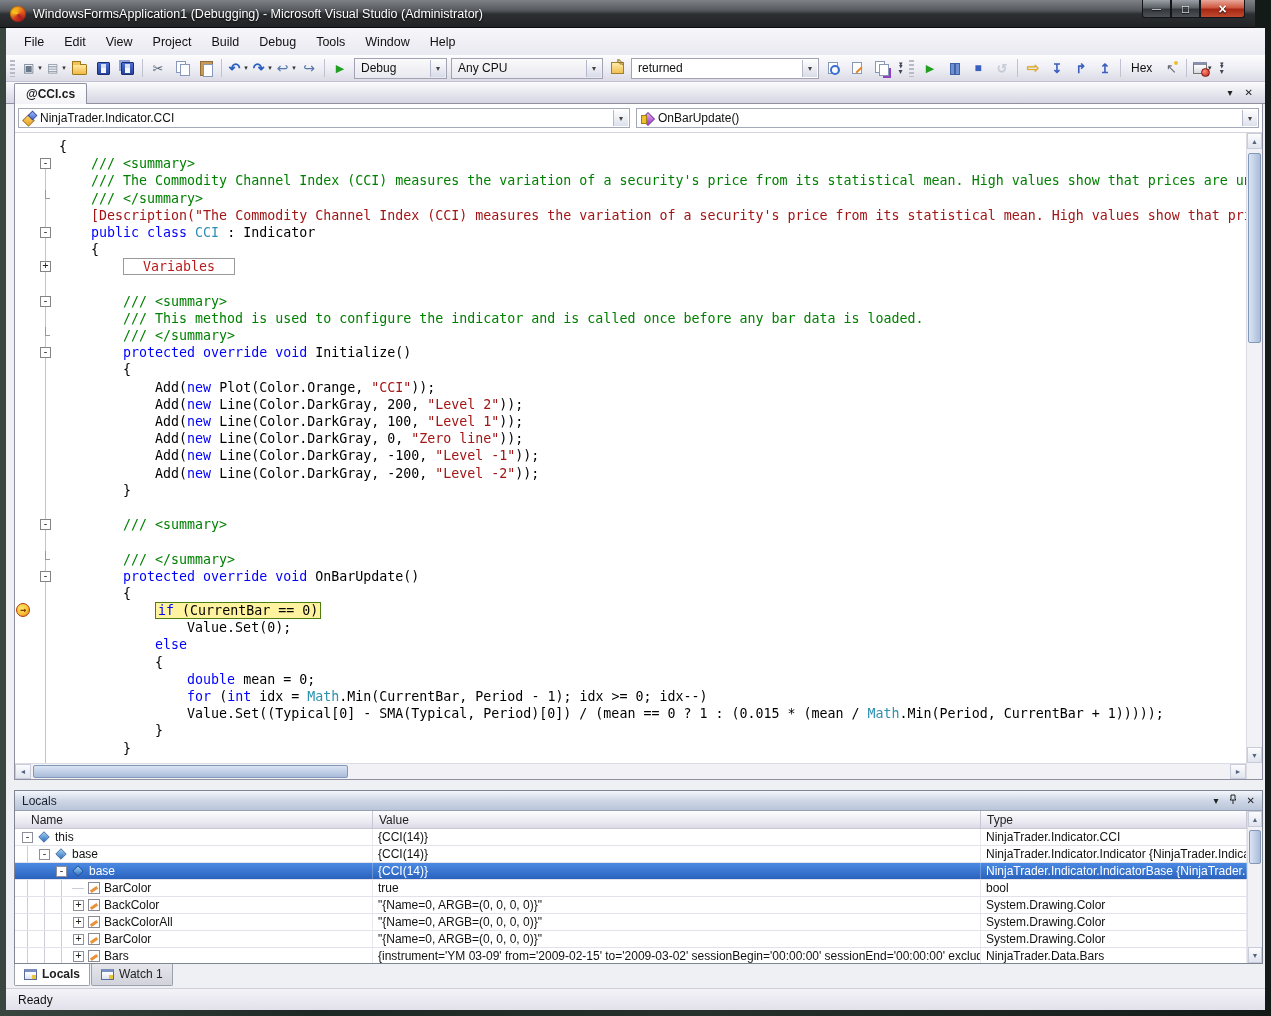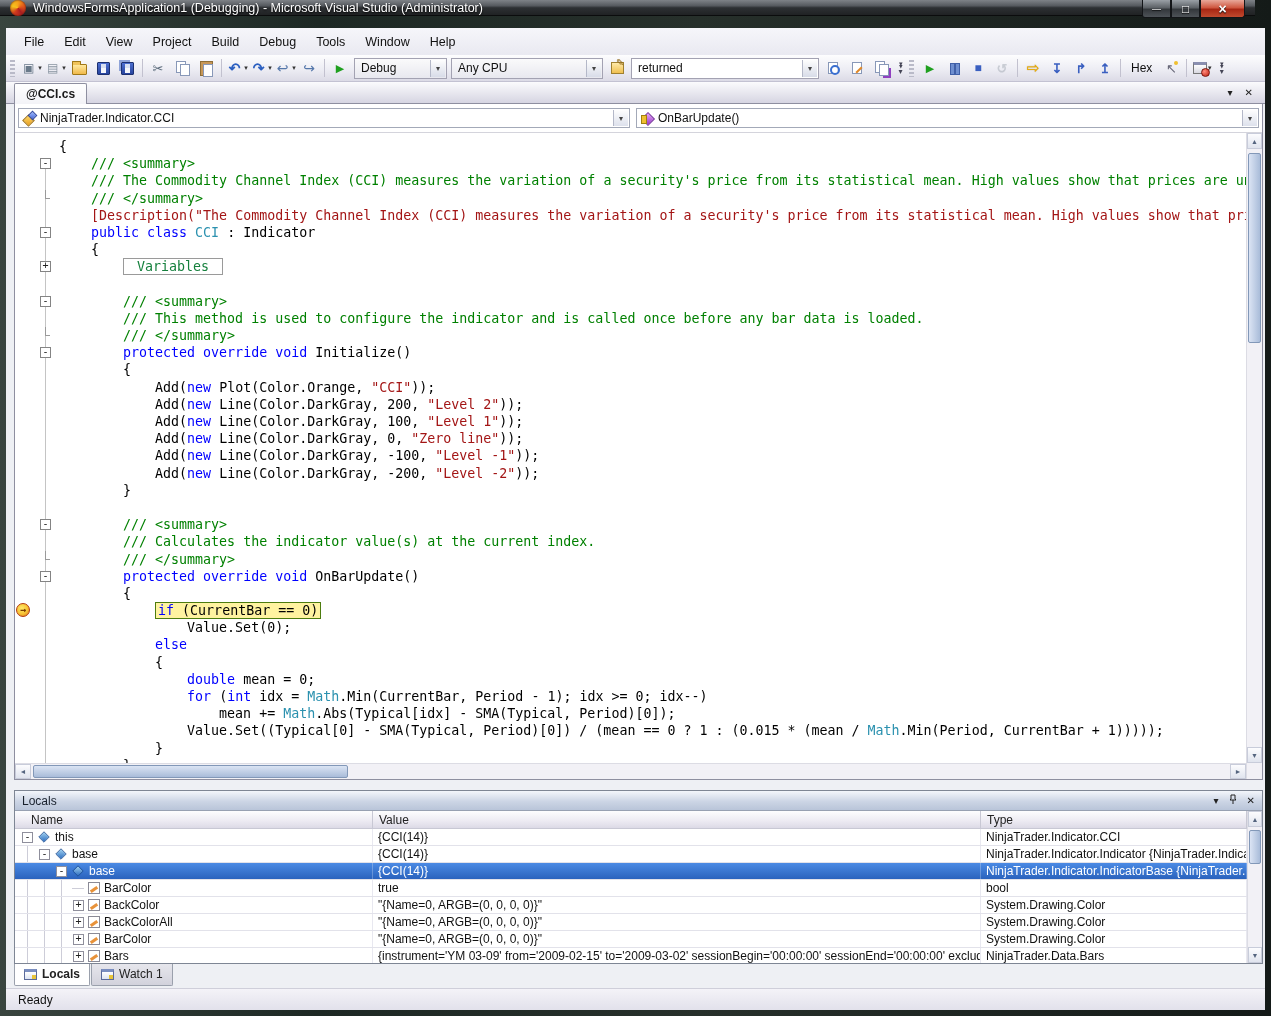--- a/index.html
+++ b/index.html
@@ -1,21 +1,21 @@
 <!DOCTYPE html>
 <html><head>
 <meta charset="utf-8">
 <style>
 *{margin:0;padding:0;box-sizing:border-box}
 html,body{width:1271px;height:1016px;overflow:hidden}
 body{position:relative;font-family:"Liberation Sans",sans-serif;
 background:linear-gradient(90deg,#39453f 0%,#1d2824 25%,#27302b 55%,#141a18 100%)}
 
 
-.titlebar{position:absolute;left:0;top:0;right:16px;height:16px;display:flex;align-items:center;padding:0 10px;
+.titlebar{position:absolute;left:0;top:0;right:16px;height:28px;display:flex;align-items:center;padding:0 10px;
 background:linear-gradient(180deg,#7e8287 0%,#565a5f 38%,#2d3033 52%,#202224 100%);border-bottom:1px solid #0b0c0d}
 .vs-logo{width:16px;height:16px;border-radius:50%;flex:0 0 16px;
 background:conic-gradient(#f6a21c,#e2571b,#a91e22,#d23c1e,#f6c31c,#f6a21c);box-shadow:inset 0 0 2px #5a1406}
 .title-text{color:#fff;font-size:12.5px;margin-left:7px;text-shadow:0 1px 2px #000;white-space:nowrap}
 .win-controls{margin-left:auto;display:flex;align-self:flex-start}
 .win-btn{width:29px;height:18px;display:flex;align-items:center;justify-content:center;color:#fff;font-size:11px;
 border:1px solid #131518;border-top:none;background:linear-gradient(180deg,#9aa0a6,#5d6267 45%,#34383c 55%,#4d5257);text-shadow:0 1px 1px #000}
 .win-btn.win-min{border-radius:0 0 0 3px}
 .win-btn.win-close{border-radius:0 0 3px 0;width:45px;background:linear-gradient(180deg,#e8a89a,#cf5740 45%,#a82714 55%,#c04a2e)}
 .win-min::before{content:"—";font-size:9px}
@@ -123,21 +123,21 @@
 .ind-margin{flex:0 0 18px;position:relative}
 .fold-margin{flex:0 0 26px;position:relative}
 .foldbox{position:absolute;left:7px;top:3px;width:11px;height:11px;border:1px solid #848484;background:#fff;color:#222;
 font-size:10px;line-height:8px;text-align:center;font-family:"DejaVu Sans Mono",monospace;z-index:2}
 .foldend{position:absolute;left:12px;top:0;width:5px;height:9px;border-left:1px solid #9a9a9a;border-bottom:1px solid #9a9a9a}
 .cur-stmt{position:absolute;left:1px;top:1px;width:14px;height:14px;border-radius:50%;border:1px solid #b33a0e;
 background:radial-gradient(circle at 40% 35%,#ffe96a,#f7c132 55%,#d86a1a);color:#7a3a00;font-size:10px;font-weight:bold;
 display:flex;align-items:center;justify-content:center;z-index:3}
 .ctext{flex:0 0 auto}
 .tk-p{color:#000}.tk-k{color:#0000ff}.tk-c{color:#008000}.tk-s{color:#a31515}.tk-t{color:#2b91af}
-.tk-box{color:#15803d;border:1px solid #9a9a9a;background:#fff;padding:0 13px}
+.tk-box{color:#b91c1c;border:1px solid #9a9a9a;background:#fff;padding:0 19px}
 .hlbox{background:#fff3a0;border:1px solid #4d7c0f;padding:0 2px}
 
 
 .v-scroll{flex:0 0 16px;background:#f2f1f6;border-left:1px solid #dcdce4;position:relative}
 .sb-arrow{position:absolute;left:0;right:0;height:16px;display:flex;align-items:center;justify-content:center;font-size:7px;color:#55657f;
 background:linear-gradient(#fcfcfe,#e0e4ee);border:1px solid #c8ccda}
 .sb-up{top:0}.sb-down{bottom:16px}
 .v-scroll .corner{position:absolute;left:0;right:0;bottom:0;height:16px;background:#f2f1f6}
 .v-thumb{position:absolute;left:1px;right:1px;top:20px;height:190px;border:1px solid #8298b8;border-radius:2px;
 background:linear-gradient(90deg,#dbe4f4,#a9bcd9)}
@@ -393,31 +393,30 @@
             <div class="cl"><span class="ind-margin"></span><span class="fold-margin"></span><span class="ctext"><span class="tk-p">        {</span></span></div>
             <div class="cl"><span class="ind-margin"></span><span class="fold-margin"></span><span class="ctext"><span class="tk-p">            Add(</span><span class="tk-k">new</span><span class="tk-p"> Plot(Color.Orange, </span><span class="tk-s">"CCI"</span><span class="tk-p">));</span></span></div>
             <div class="cl"><span class="ind-margin"></span><span class="fold-margin"></span><span class="ctext"><span class="tk-p">            Add(</span><span class="tk-k">new</span><span class="tk-p"> Line(Color.DarkGray, 200, </span><span class="tk-s">"Level 2"</span><span class="tk-p">));</span></span></div>
             <div class="cl"><span class="ind-margin"></span><span class="fold-margin"></span><span class="ctext"><span class="tk-p">            Add(</span><span class="tk-k">new</span><span class="tk-p"> Line(Color.DarkGray, 100, </span><span class="tk-s">"Level 1"</span><span class="tk-p">));</span></span></div>
             <div class="cl"><span class="ind-margin"></span><span class="fold-margin"></span><span class="ctext"><span class="tk-p">            Add(</span><span class="tk-k">new</span><span class="tk-p"> Line(Color.DarkGray, 0, </span><span class="tk-s">"Zero line"</span><span class="tk-p">));</span></span></div>
             <div class="cl"><span class="ind-margin"></span><span class="fold-margin"></span><span class="ctext"><span class="tk-p">            Add(</span><span class="tk-k">new</span><span class="tk-p"> Line(Color.DarkGray, -100, </span><span class="tk-s">"Level -1"</span><span class="tk-p">));</span></span></div>
             <div class="cl"><span class="ind-margin"></span><span class="fold-margin"></span><span class="ctext"><span class="tk-p">            Add(</span><span class="tk-k">new</span><span class="tk-p"> Line(Color.DarkGray, -200, </span><span class="tk-s">"Level -2"</span><span class="tk-p">));</span></span></div>
             <div class="cl"><span class="ind-margin"></span><span class="fold-margin"></span><span class="ctext"><span class="tk-p">        }</span></span></div>
             <div class="cl"><span class="ind-margin"></span><span class="fold-margin"></span><span class="ctext"></span></div>
             <div class="cl"><span class="ind-margin"></span><span class="fold-margin"><span class="foldbox">-</span></span><span class="ctext"><span class="tk-p">        </span><span class="tk-c">/// &lt;summary&gt;</span></span></div>
-            <div class="cl"><span class="ind-margin"></span><span class="fold-margin"></span><span class="ctext"><span class="tk-p">        </span><span class="tk-c">/// Calculates the indicator value(s) at the current index.</span></span></div>
+            <div class="cl"><span class="ind-margin"></span><span class="fold-margin"></span><span class="ctext"><span class="tk-p">        </span></span></div>
             <div class="cl"><span class="ind-margin"></span><span class="fold-margin"><span class="foldend"></span></span><span class="ctext"><span class="tk-p">        </span><span class="tk-c">/// &lt;/summary&gt;</span></span></div>
             <div class="cl"><span class="ind-margin"></span><span class="fold-margin"><span class="foldbox">-</span></span><span class="ctext"><span class="tk-p">        </span><span class="tk-k">protected override void</span><span class="tk-p"> OnBarUpdate()</span></span></div>
             <div class="cl"><span class="ind-margin"></span><span class="fold-margin"></span><span class="ctext"><span class="tk-p">        {</span></span></div>
             <div class="cl"><span class="ind-margin"><span class="cur-stmt">→</span></span><span class="fold-margin"></span><span class="ctext"><span class="tk-p">            </span><span class="hlbox"><span class="tk-k">if</span><span class="tk-p"> (CurrentBar == 0)</span></span></span></div>
             <div class="cl"><span class="ind-margin"></span><span class="fold-margin"></span><span class="ctext"><span class="tk-p">                Value.Set(0);</span></span></div>
             <div class="cl"><span class="ind-margin"></span><span class="fold-margin"></span><span class="ctext"><span class="tk-p">            </span><span class="tk-k">else</span></span></div>
             <div class="cl"><span class="ind-margin"></span><span class="fold-margin"></span><span class="ctext"><span class="tk-p">            {</span></span></div>
             <div class="cl"><span class="ind-margin"></span><span class="fold-margin"></span><span class="ctext"><span class="tk-p">                </span><span class="tk-k">double</span><span class="tk-p"> mean = 0;</span></span></div>
             <div class="cl"><span class="ind-margin"></span><span class="fold-margin"></span><span class="ctext"><span class="tk-p">                </span><span class="tk-k">for</span><span class="tk-p"> (</span><span class="tk-k">int</span><span class="tk-p"> idx = </span><span class="tk-t">Math</span><span class="tk-p">.Min(CurrentBar, Period - 1); idx &gt;= 0; idx--)</span></span></div>
-            <div class="cl"><span class="ind-margin"></span><span class="fold-margin"></span><span class="ctext"><span class="tk-p">                    mean += </span><span class="tk-t">Math</span><span class="tk-p">.Abs(Typical[idx] - SMA(Typical, Period)[0]);</span></span></div>
             <div class="cl"><span class="ind-margin"></span><span class="fold-margin"></span><span class="ctext"><span class="tk-p">                Value.Set((Typical[0] - SMA(Typical, Period)[0]) / (mean == 0 ? 1 : (0.015 * (mean / </span><span class="tk-t">Math</span><span class="tk-p">.Min(Period, CurrentBar + 1)))));</span></span></div>
             <div class="cl"><span class="ind-margin"></span><span class="fold-margin"></span><span class="ctext"><span class="tk-p">            }</span></span></div>
             <div class="cl"><span class="ind-margin"></span><span class="fold-margin"></span><span class="ctext"><span class="tk-p">        }</span></span></div>
           </div>
         <div class="h-scroll">
           <span class="hsb-arrow hsb-left">◄</span>
           <span class="h-thumb"></span>
           <span class="hsb-arrow hsb-right">►</span>
         </div>
       </div>

